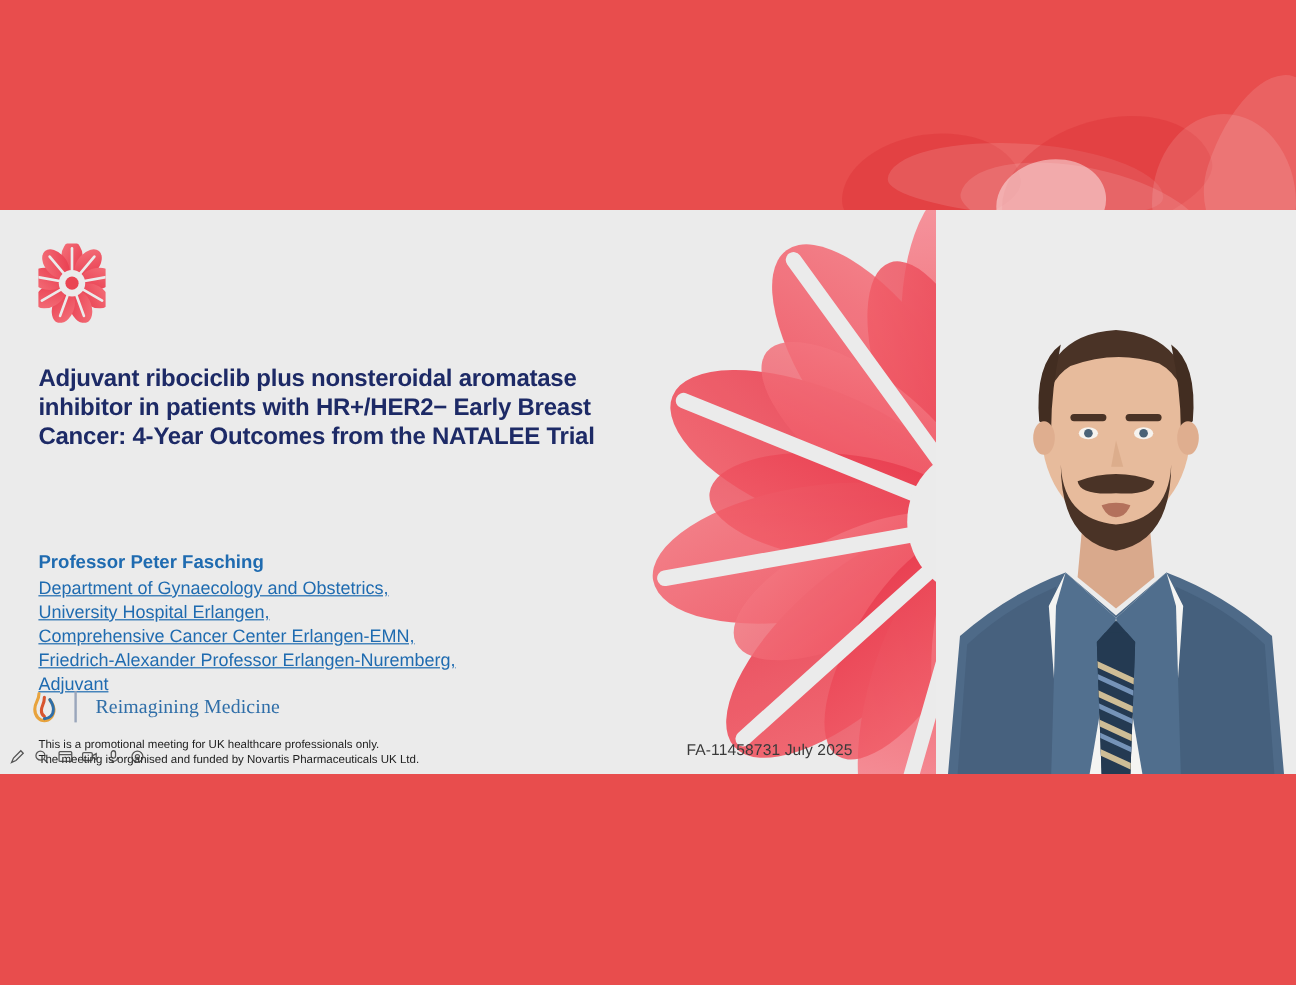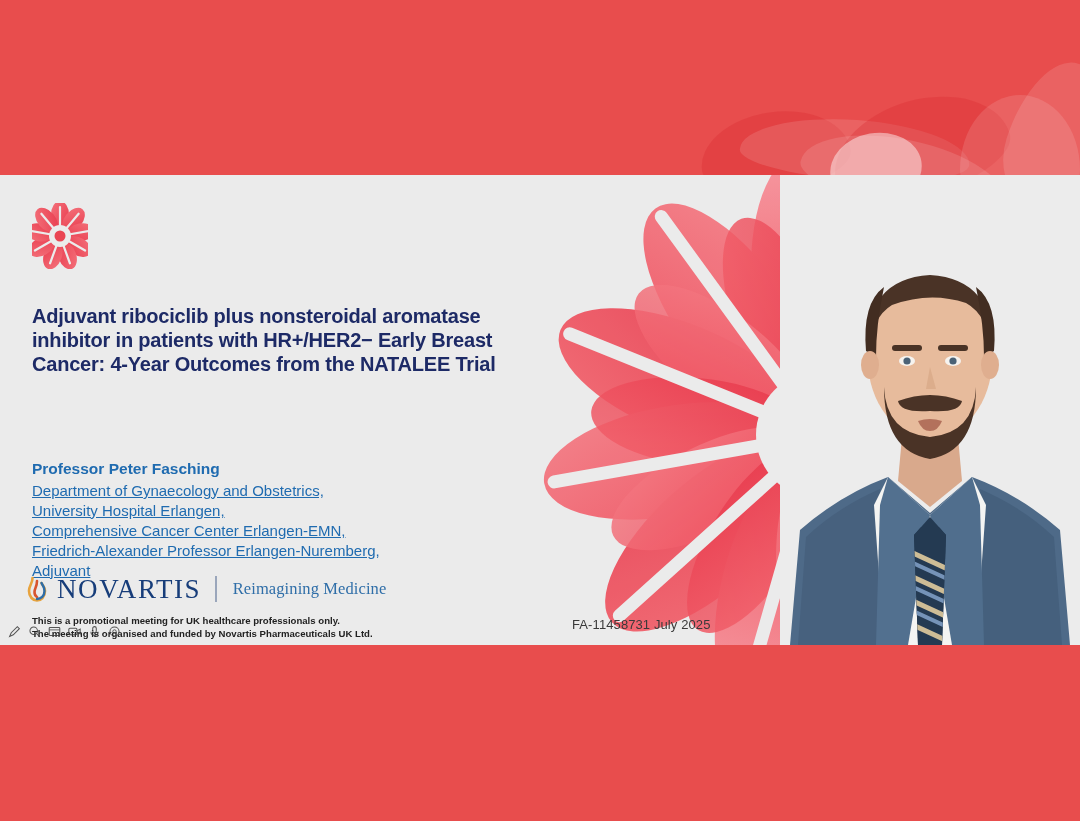--- a/index.html
+++ b/index.html
@@ -177,21 +177,21 @@
     line-height: 1;
   }
 
   
   .legal {
     position: absolute;
     left: 32px;
     top: 440px;
     width: 430px;
     font-size: 9.6px;
-    font-weight: 700;
+    font-weight: 400;
     color: #222;
     line-height: 1.35;
   }
   .legal span { display: block; }
 
   
   .jobcode {
     position: absolute;
     left: 572px;
     top: 442px;
@@ -434,21 +434,20 @@
       </div>
 
       <div class="novartis-row">
         <span class="nv-flame">
           <svg viewBox="0 0 22 28" width="22" height="28" aria-hidden="true">
             <path d="M6.5 3 C6.5 9, 3 10, 3 16 C3 22, 7 25.5, 11 25.5 C15 25.5, 19 22, 19 16 C19 12, 16.5 10.5, 15.5 8" fill="none" stroke="#e8a33d" stroke-width="2.6" stroke-linecap="round"></path>
             <path d="M11 6 C11 12, 8.5 13, 8.5 17 C8.5 20.5, 11 22, 11 22" fill="none" stroke="#d8552f" stroke-width="2.6" stroke-linecap="round"></path>
             <path d="M15.5 8 C17.5 11, 18.5 13, 18.5 16 C18.5 21, 15 24, 11 24" fill="none" stroke="#2f6ea8" stroke-width="2.4" stroke-linecap="round"></path>
           </svg>
         </span>
-        <span class="nv-word">NOVARTIS</span>
         <span class="nv-rule"></span>
         <span class="nv-tag">Reimagining Medicine</span>
       </div>
 
       <div class="legal">
         <span>This is a promotional meeting for UK healthcare professionals only.</span>
         <span>The meeting is organised and funded by Novartis Pharmaceuticals UK Ltd.</span>
       </div>
     </div>
 

